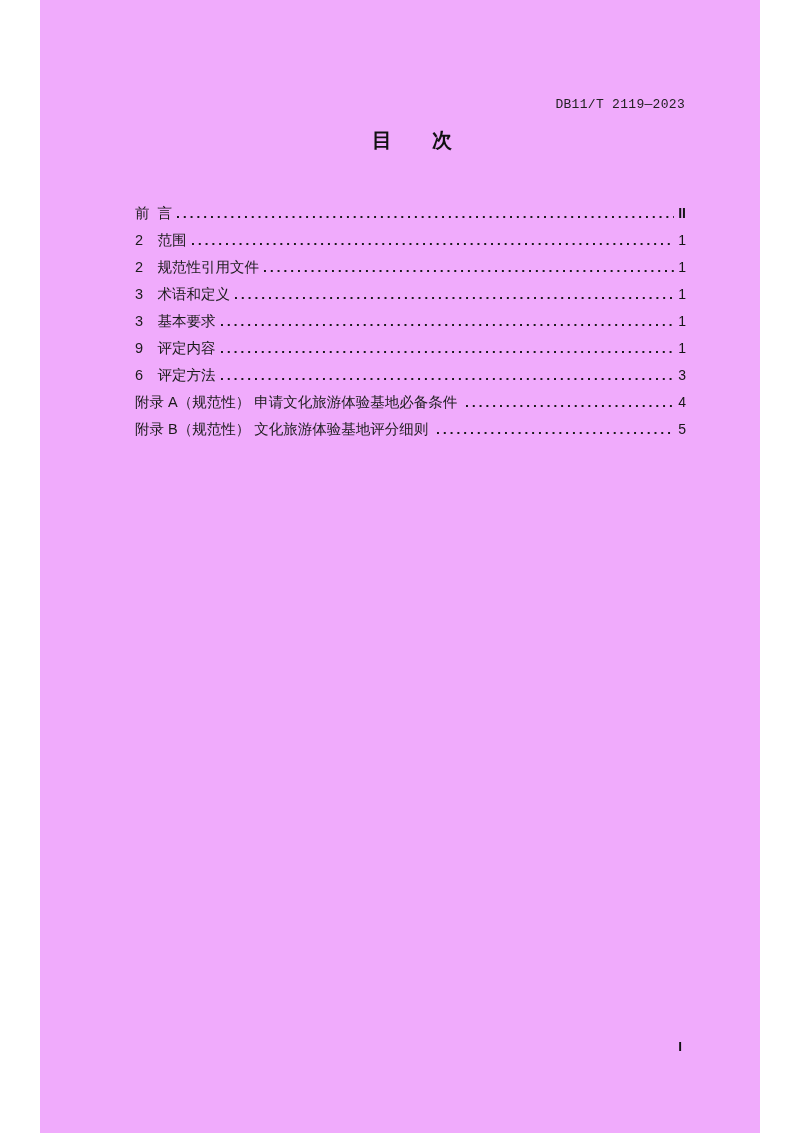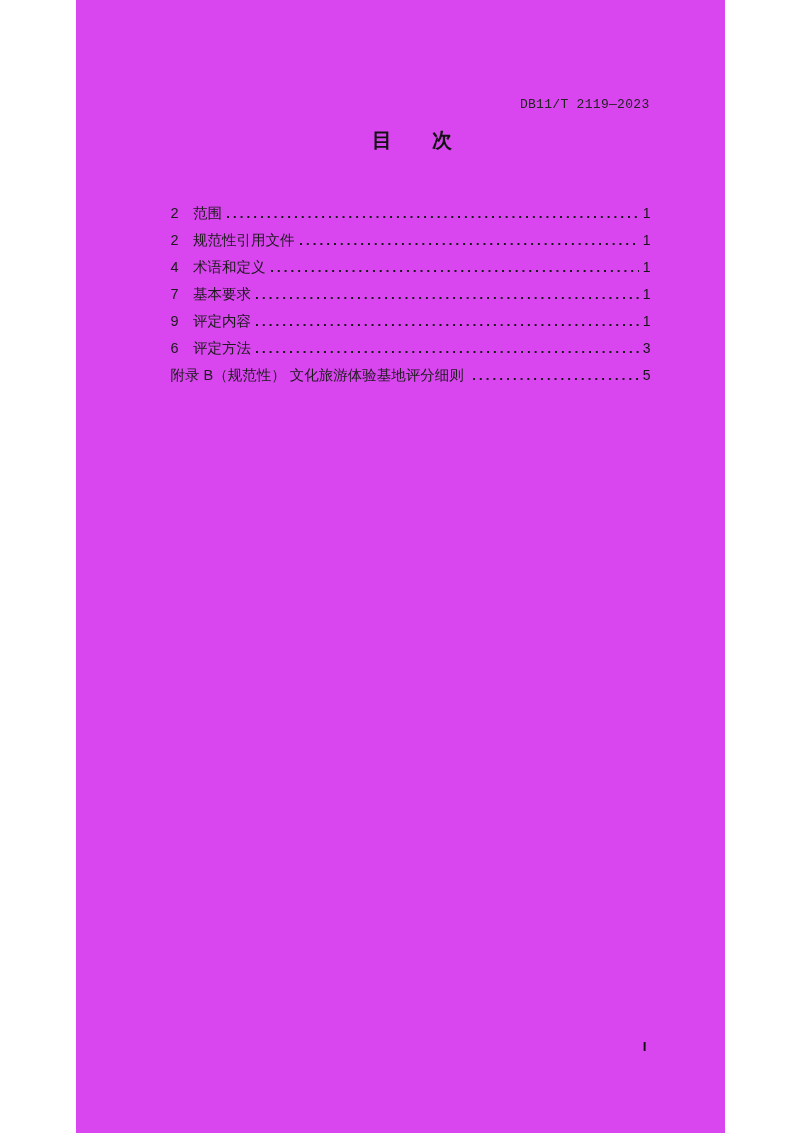--- a/index.html
+++ b/index.html
@@ -1,22 +1,22 @@
 <!DOCTYPE html>
 <html><head>
 <meta charset="utf-8">
 <style>
   * { margin: 0; padding: 0; box-sizing: border-box; }
   html, body { background: #ffffff; }
   .page {
     position: relative;
-    width: 649px;
+    width: 720px;
     height: 1133px;
     margin: 0 auto;
-    background: #d946ef;
+    background: #f0abfc;
     color: #1a1a1a;
     font-family: "Liberation Sans", "DejaVu Sans", sans-serif;
     overflow: hidden;
   }
   .doc-code {
     position: absolute;
     top: 97px;
     right: 75px;
     font-family: "Liberation Mono", "DejaVu Sans Mono", monospace;
     font-size: 13px;
@@ -78,57 +78,67 @@
 <body>
 
 <div class="page">
 
   <div class="doc-code">DB11/T 2119—2023</div>
 
   <div class="title">目　　次</div>
 
   <div class="toc">
 
+    <div class="toc-row">
+      <span class="toc-label">前  言</span>
+      <span class="leader"></span>
+      <span class="toc-page pg-bold">II</span>
+    </div>
 
     <div class="toc-row">
       <span class="toc-label">2　范围</span>
       <span class="leader"></span>
       <span class="toc-page">1</span>
     </div>
 
     <div class="toc-row">
       <span class="toc-label">2　规范性引用文件</span>
       <span class="leader"></span>
       <span class="toc-page">1</span>
     </div>
 
     <div class="toc-row">
-      <span class="toc-label">4　术语和定义</span>
+      <span class="toc-label">3　术语和定义</span>
       <span class="leader"></span>
       <span class="toc-page">1</span>
     </div>
 
     <div class="toc-row">
-      <span class="toc-label">7　基本要求</span>
+      <span class="toc-label">3　基本要求</span>
       <span class="leader"></span>
       <span class="toc-page">1</span>
     </div>
 
     <div class="toc-row">
       <span class="toc-label">9　评定内容</span>
       <span class="leader"></span>
       <span class="toc-page">1</span>
     </div>
 
     <div class="toc-row">
       <span class="toc-label">6　评定方法</span>
       <span class="leader"></span>
       <span class="toc-page">3</span>
     </div>
 
+    <div class="toc-row">
+      <span class="toc-label">附录 A（规范性） 申请文化旅游体验基地必备条件 </span>
+      <span class="leader"></span>
+      <span class="toc-page">4</span>
+    </div>
 
     <div class="toc-row">
       <span class="toc-label">附录 B（规范性） 文化旅游体验基地评分细则 </span>
       <span class="leader"></span>
       <span class="toc-page">5</span>
     </div>
 
 
   </div>
 

